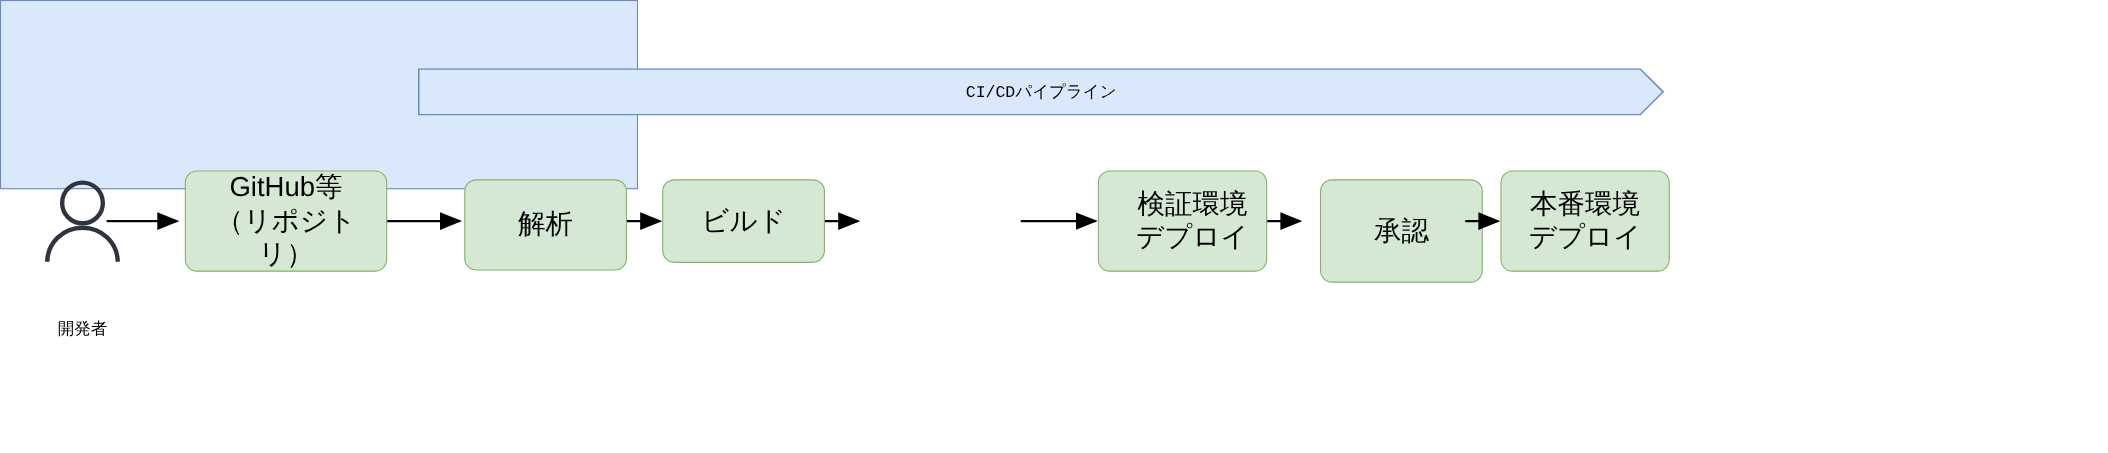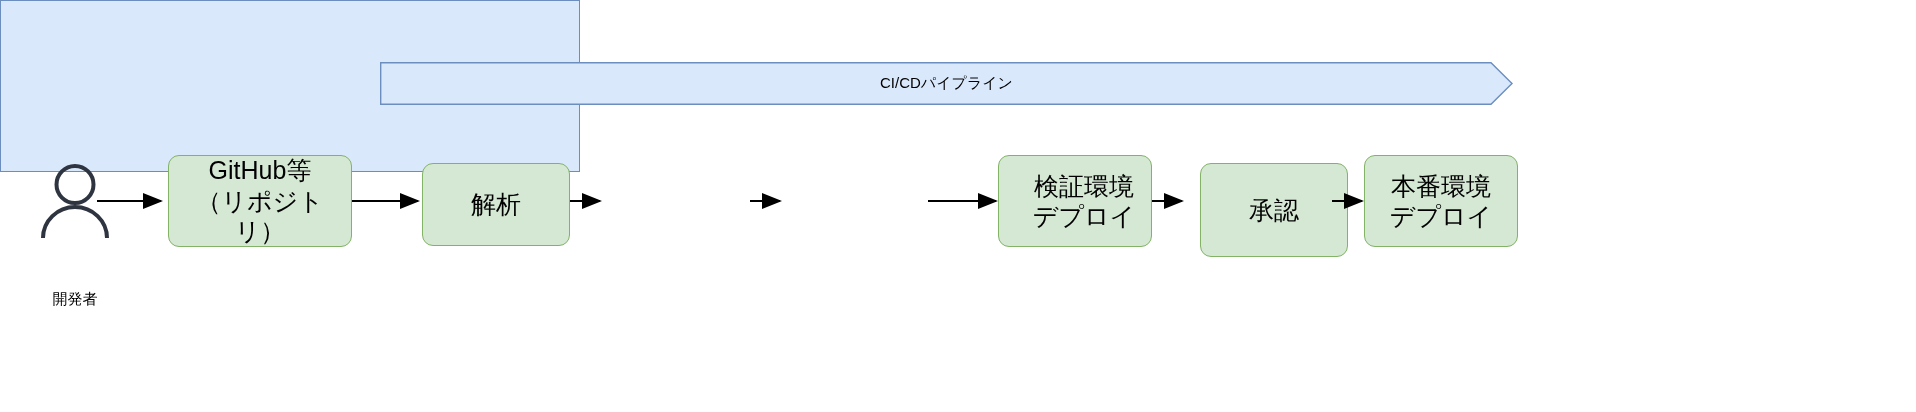--- a/index.html
+++ b/index.html
@@ -53,20 +53,21 @@
   .blue-container {
     background: #dae8fc;
     border: 1.4px solid #6c8ebf;
     box-sizing: border-box;
   }
 
   
   .banner {
     position: absolute;
     box-sizing: border-box;
+    font-family: Liberation Mono, monospace;
   }
   .banner svg {
     display: block;
   }
   .banner .banner-text {
     position: absolute;
     left: 0;
     top: 0;
     width: 100%;
     height: 100%;
@@ -154,20 +155,23 @@
     <svg width="42" height="22" viewBox="0 0 42 22" xmlns="http://www.w3.org/2000/svg">
       <defs>
         <marker id="ah3" markerWidth="10" markerHeight="8" refX="9" refY="4" orient="auto">
           <path d="M0,0 L10,4 L0,8 z" fill="#000000"></path>
         </marker>
       </defs>
       <line x1="0" y1="11" x2="30" y2="11" stroke="#000000" stroke-width="2" marker-end="url(#ah3)"></line>
     </svg>
   </div>
 
+  <div class="node green-box" style="left:602px; top:163px; width:148px; height:76px;">
+    <span class="label">ビルド</span>
+  </div>
 
   <div class="connector" style="left:750px; top:190px; width:42px; height:22px;">
     <svg width="42" height="22" viewBox="0 0 42 22" xmlns="http://www.w3.org/2000/svg">
       <defs>
         <marker id="ah4" markerWidth="10" markerHeight="8" refX="9" refY="4" orient="auto">
           <path d="M0,0 L10,4 L0,8 z" fill="#000000"></path>
         </marker>
       </defs>
       <line x1="0" y1="11" x2="30" y2="11" stroke="#000000" stroke-width="2" marker-end="url(#ah4)"></line>
     </svg>

